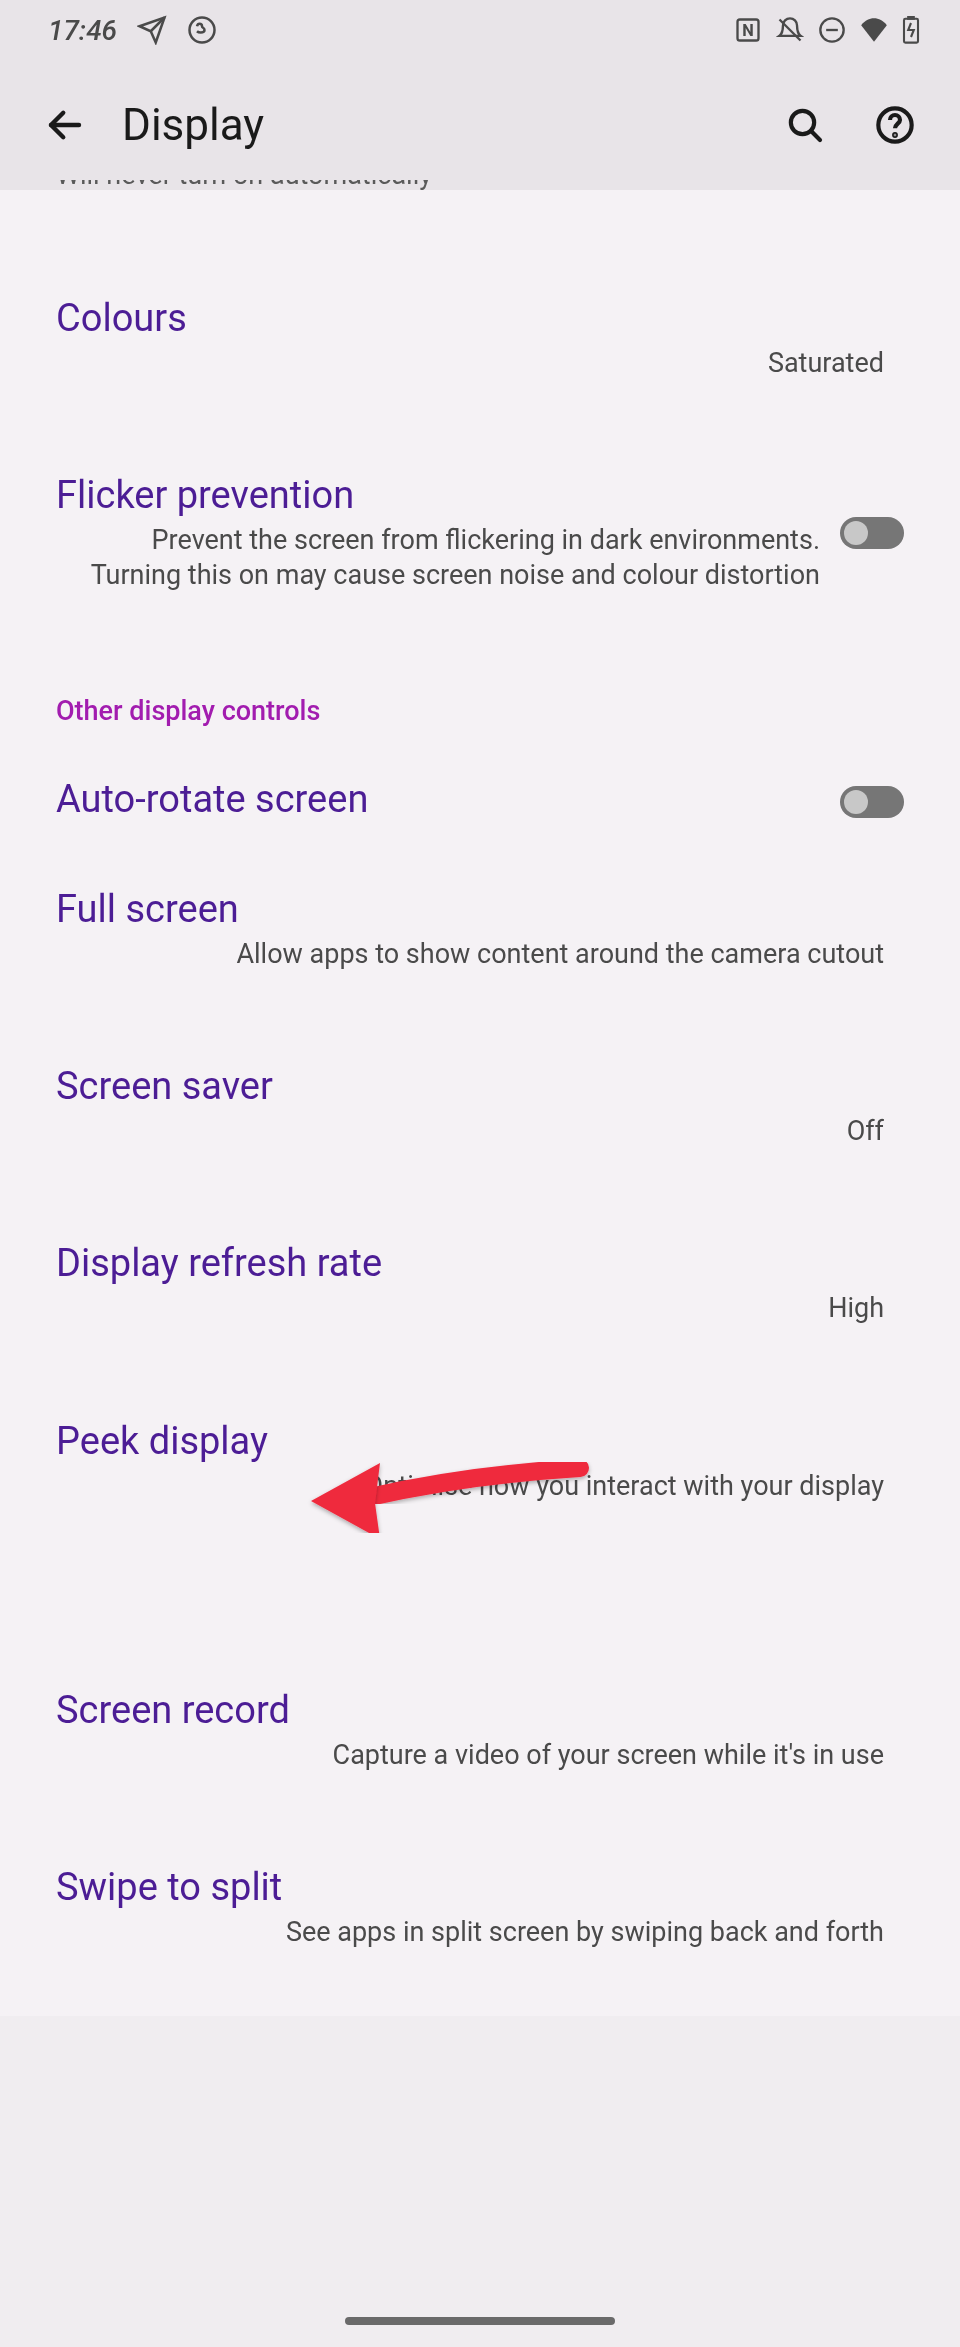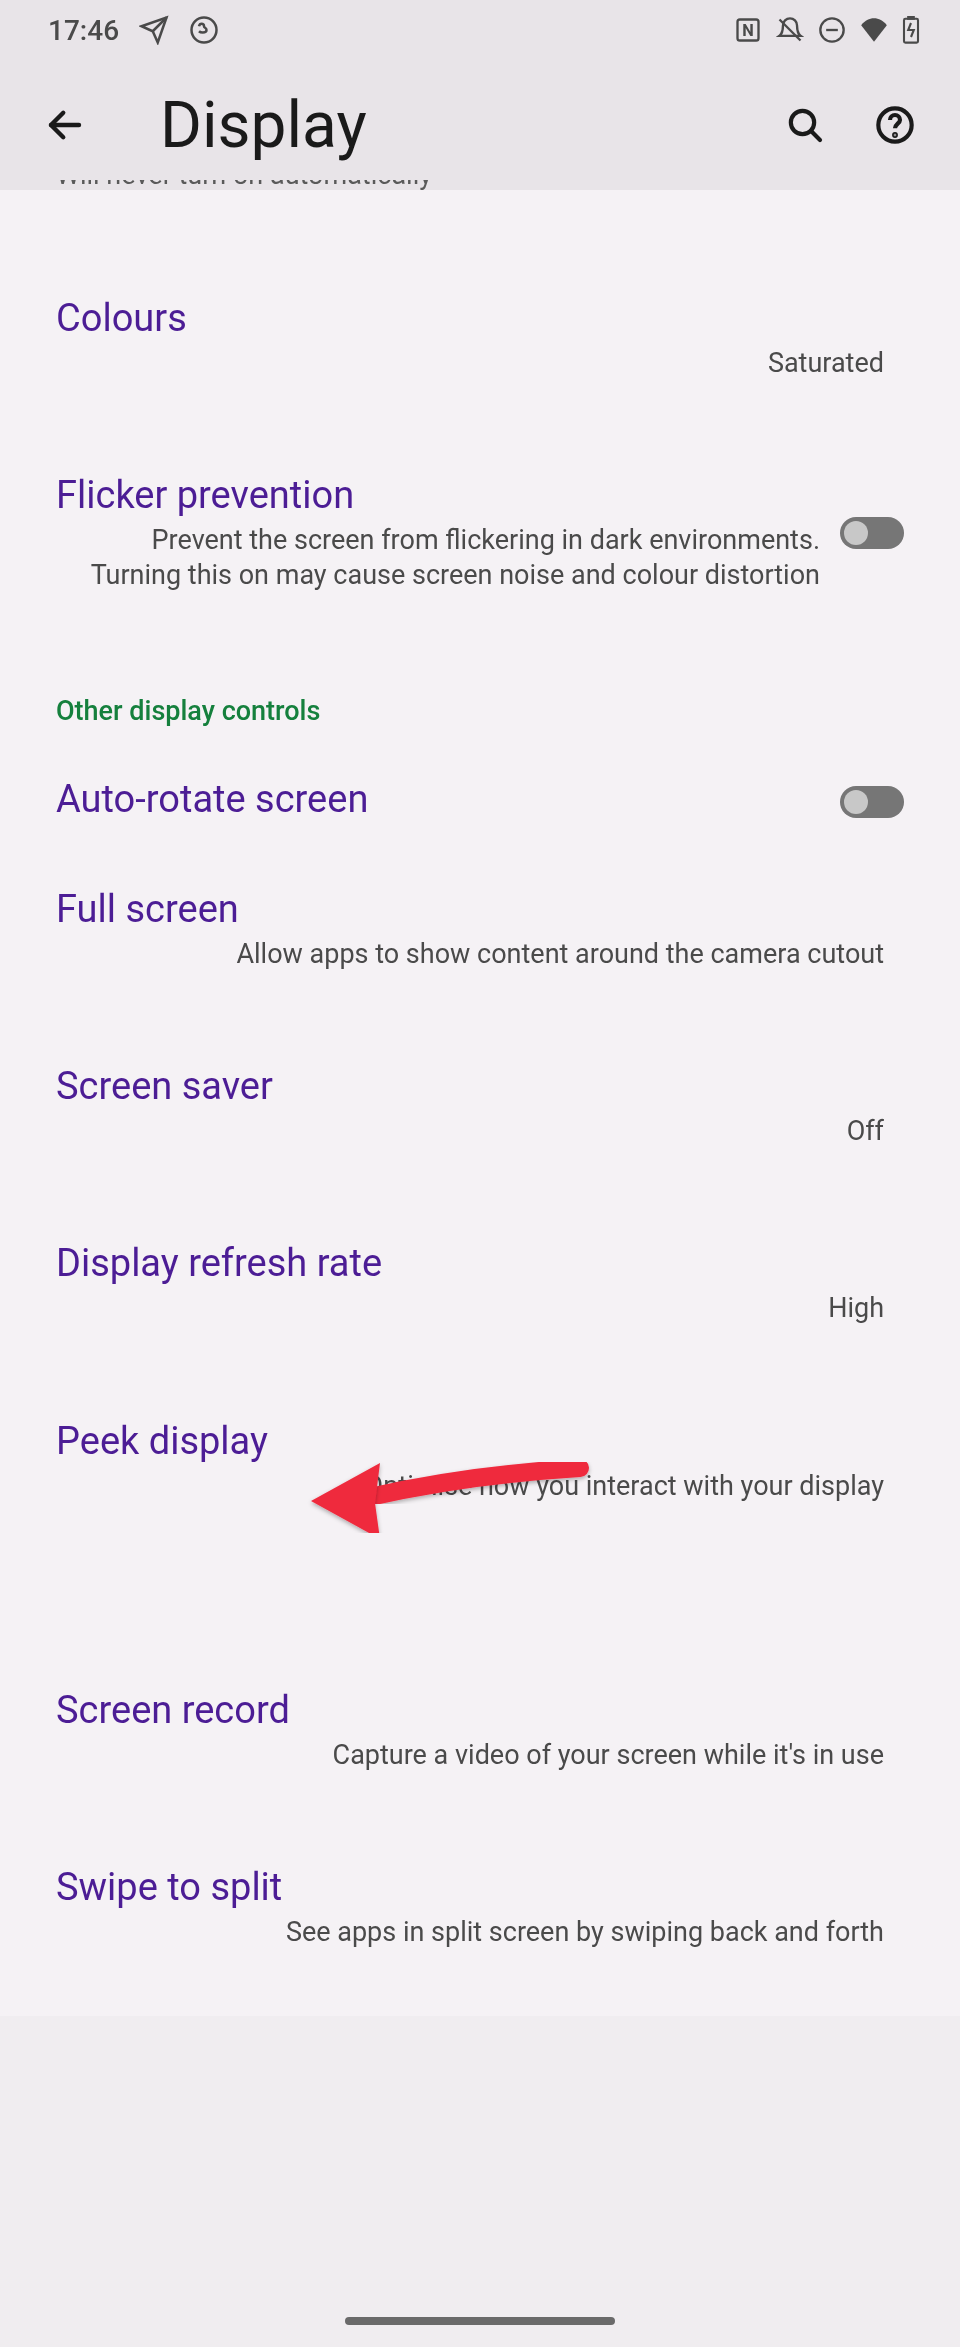--- a/index.html
+++ b/index.html
@@ -23,20 +23,21 @@
     padding: 0 40px 0 48px;
     background: #e8e4e8;
   }
   .status-left {
     display: flex;
     align-items: center;
     gap: 20px;
     font-size: 28px;
     font-weight: 500;
     color: #4a4a4a;
+    font-style: italic;
   }
   .status-right {
     display: flex;
     align-items: center;
     gap: 14px;
   }
   .status-icon {
     display: flex;
     align-items: center;
     color: #4a4a4a;
@@ -51,23 +52,23 @@
   .back-btn {
     width: 70px;
     height: 70px;
     display: flex;
     align-items: center;
     justify-content: center;
     border-radius: 50%;
     cursor: pointer;
   }
   .app-title {
-    font-size: 64px;
+    font-size: 44px;
     font-weight: 400;
-    margin-left: 60px;
+    margin-left: 22px;
     color: #1a1a1a;
     flex: 1;
   }
   .toolbar-icons {
     display: flex;
     gap: 40px;
   }
   .toolbar-icon {
     width: 50px;
     height: 50px;
@@ -109,21 +110,21 @@
   .setting-desc {
     font-size: 27px;
     color: #4a4a4a;
     line-height: 1.3;
     text-align: right;
   }
   .section-header {
     padding: 36px 56px 16px 56px;
     font-size: 27px;
     font-weight: 500;
-    color: #15803d;
+    color: #a21caf;
   }
   .toggle {
     width: 64px;
     height: 32px;
     background: #767676;
     border-radius: 16px;
     position: relative;
     flex-shrink: 0;
   }
   .toggle::after {

